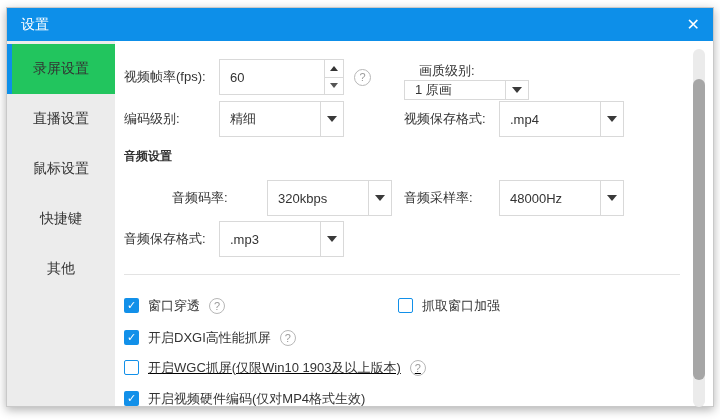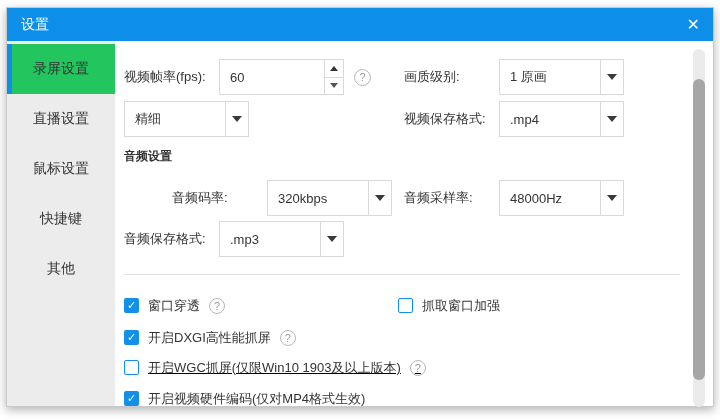--- a/index.html
+++ b/index.html
@@ -125,31 +125,32 @@
                 <i class="tri-up"></i>
               </div>
             <div class="spin-btn">
                 <i class="tri-dn"></i>
               </div>
           </div>
         </div>
         <span class="help">?</span>
       </div>
 
-      <div class="form-row" style="left:289px; top:21px;">
+      <div class="form-row" style="left:289px; top:21px;flex-direction:column;">
         <span class="flabel">画质级别:</span>
         <div class="ctrl">
           <span class="val">1 原画</span>
           <div class="dd-btn">
               <i class="dd-tri"></i>
             </div>
         </div>
       </div>
 
       <div class="form-row" style="left:9px; top:63px;">
+        <span class="flabel">编码级别:</span>
         <div class="ctrl">
           <span class="val">精细</span>
           <div class="dd-btn">
               <i class="dd-tri"></i>
             </div>
         </div>
       </div>
 
       <div class="form-row" style="left:289px; top:63px;">
         <span class="flabel">视频保存格式:</span>

